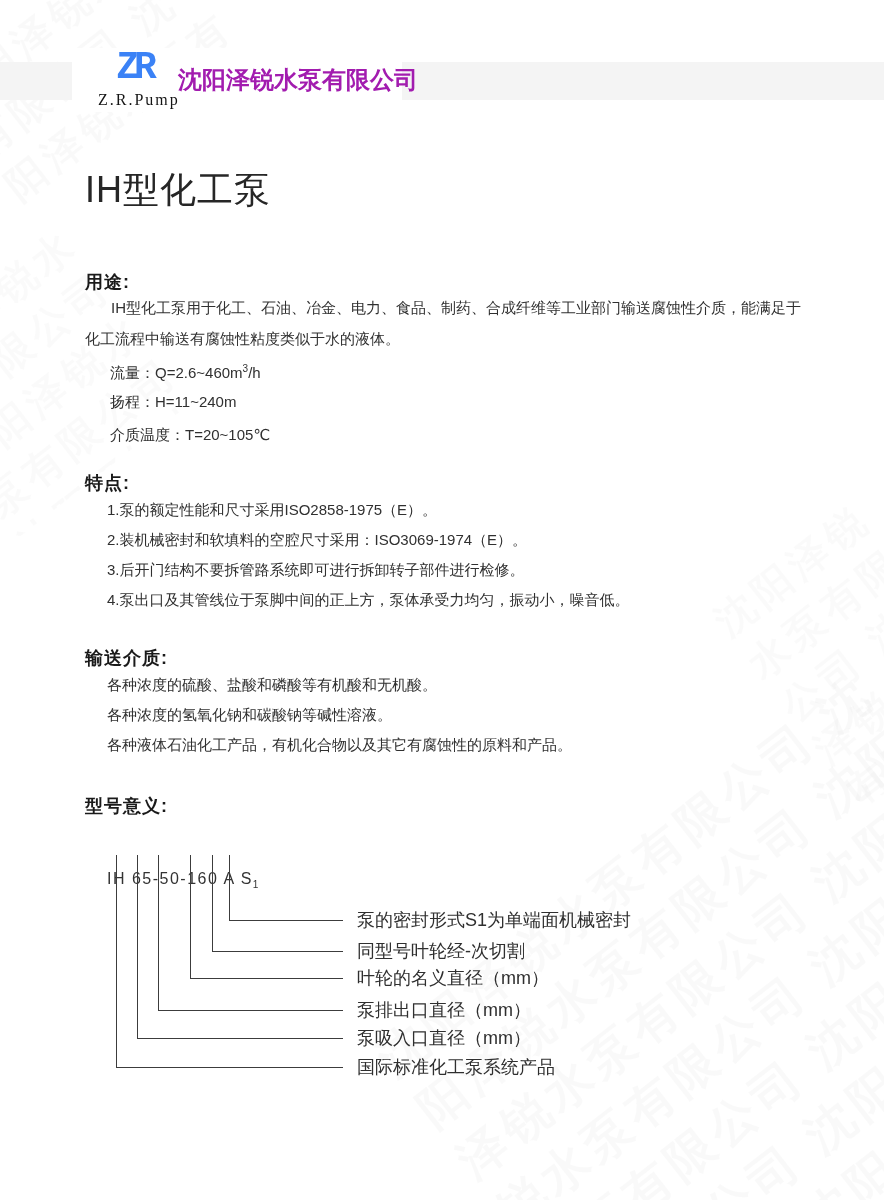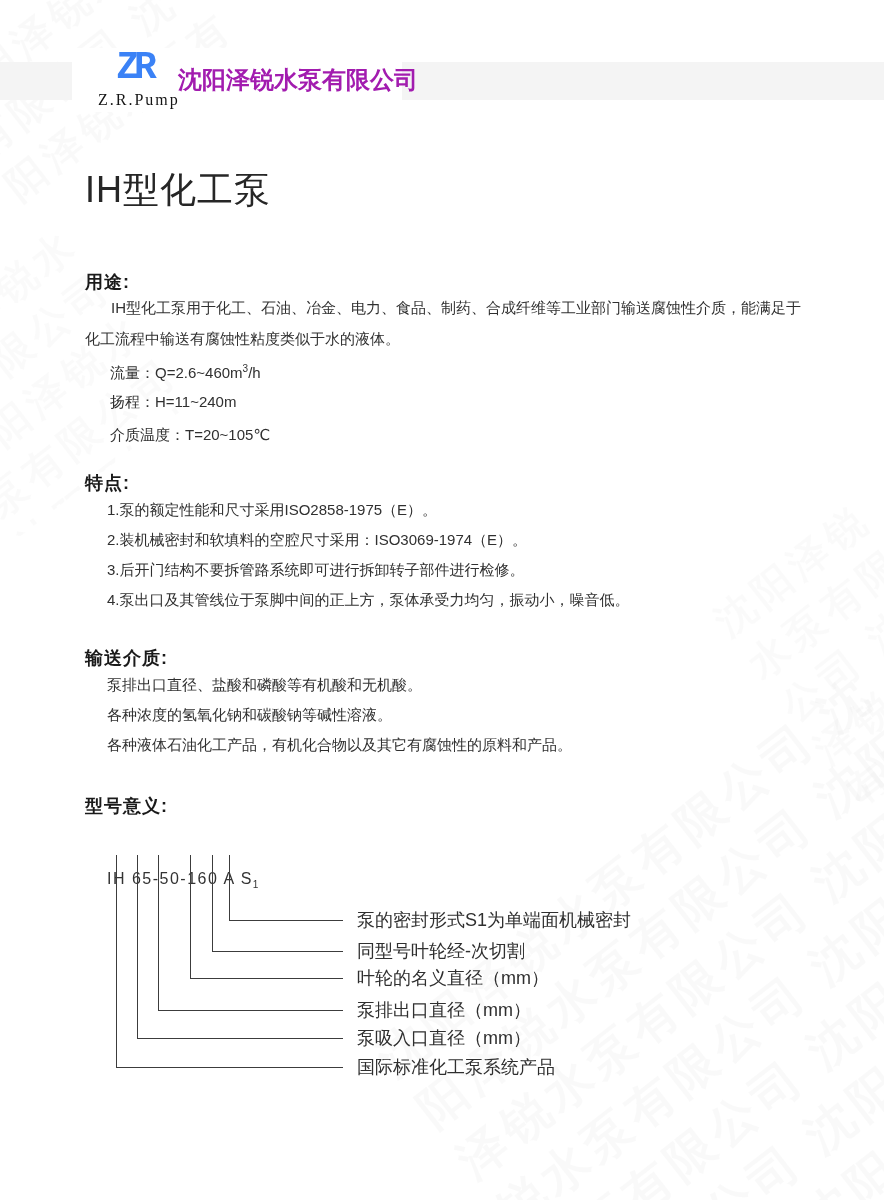--- a/index.html
+++ b/index.html
@@ -104,21 +104,21 @@
   <div class="abs sec-h h-feat">特点:</div>
   <div class="abs plain-list feat-list">
     <div>1.泵的额定性能和尺寸采用ISO2858-1975（E）。</div>
     <div>2.装机械密封和软填料的空腔尺寸采用：ISO3069-1974（E）。</div>
     <div>3.后开门结构不要拆管路系统即可进行拆卸转子部件进行检修。</div>
     <div>4.泵出口及其管线位于泵脚中间的正上方，泵体承受力均匀，振动小，噪音低。</div>
   </div>
 
   <div class="abs sec-h h-media">输送介质:</div>
   <div class="abs plain-list media-list">
-    <div>泵排出口直径、盐酸和磷酸等有机酸和无机酸。</div>
+    <div>各种浓度的硫酸、盐酸和磷酸等有机酸和无机酸。</div>
     <div>各种浓度的氢氧化钠和碳酸钠等碱性溶液。</div>
     <div>各种液体石油化工产品，有机化合物以及其它有腐蚀性的原料和产品。</div>
   </div>
 
   <div class="abs sec-h h-model">型号意义:</div>
   <div class="abs model-code"><span>IH 65-50-160 A S</span><sub>1</sub></div>
 
   <div class="elb" style="left:116px;top:855px;width:226px;height:212px;"></div>
   <div class="elb" style="left:137px;top:855px;width:205px;height:183px;"></div>
   <div class="elb" style="left:158px;top:855px;width:184px;height:155px;"></div>

